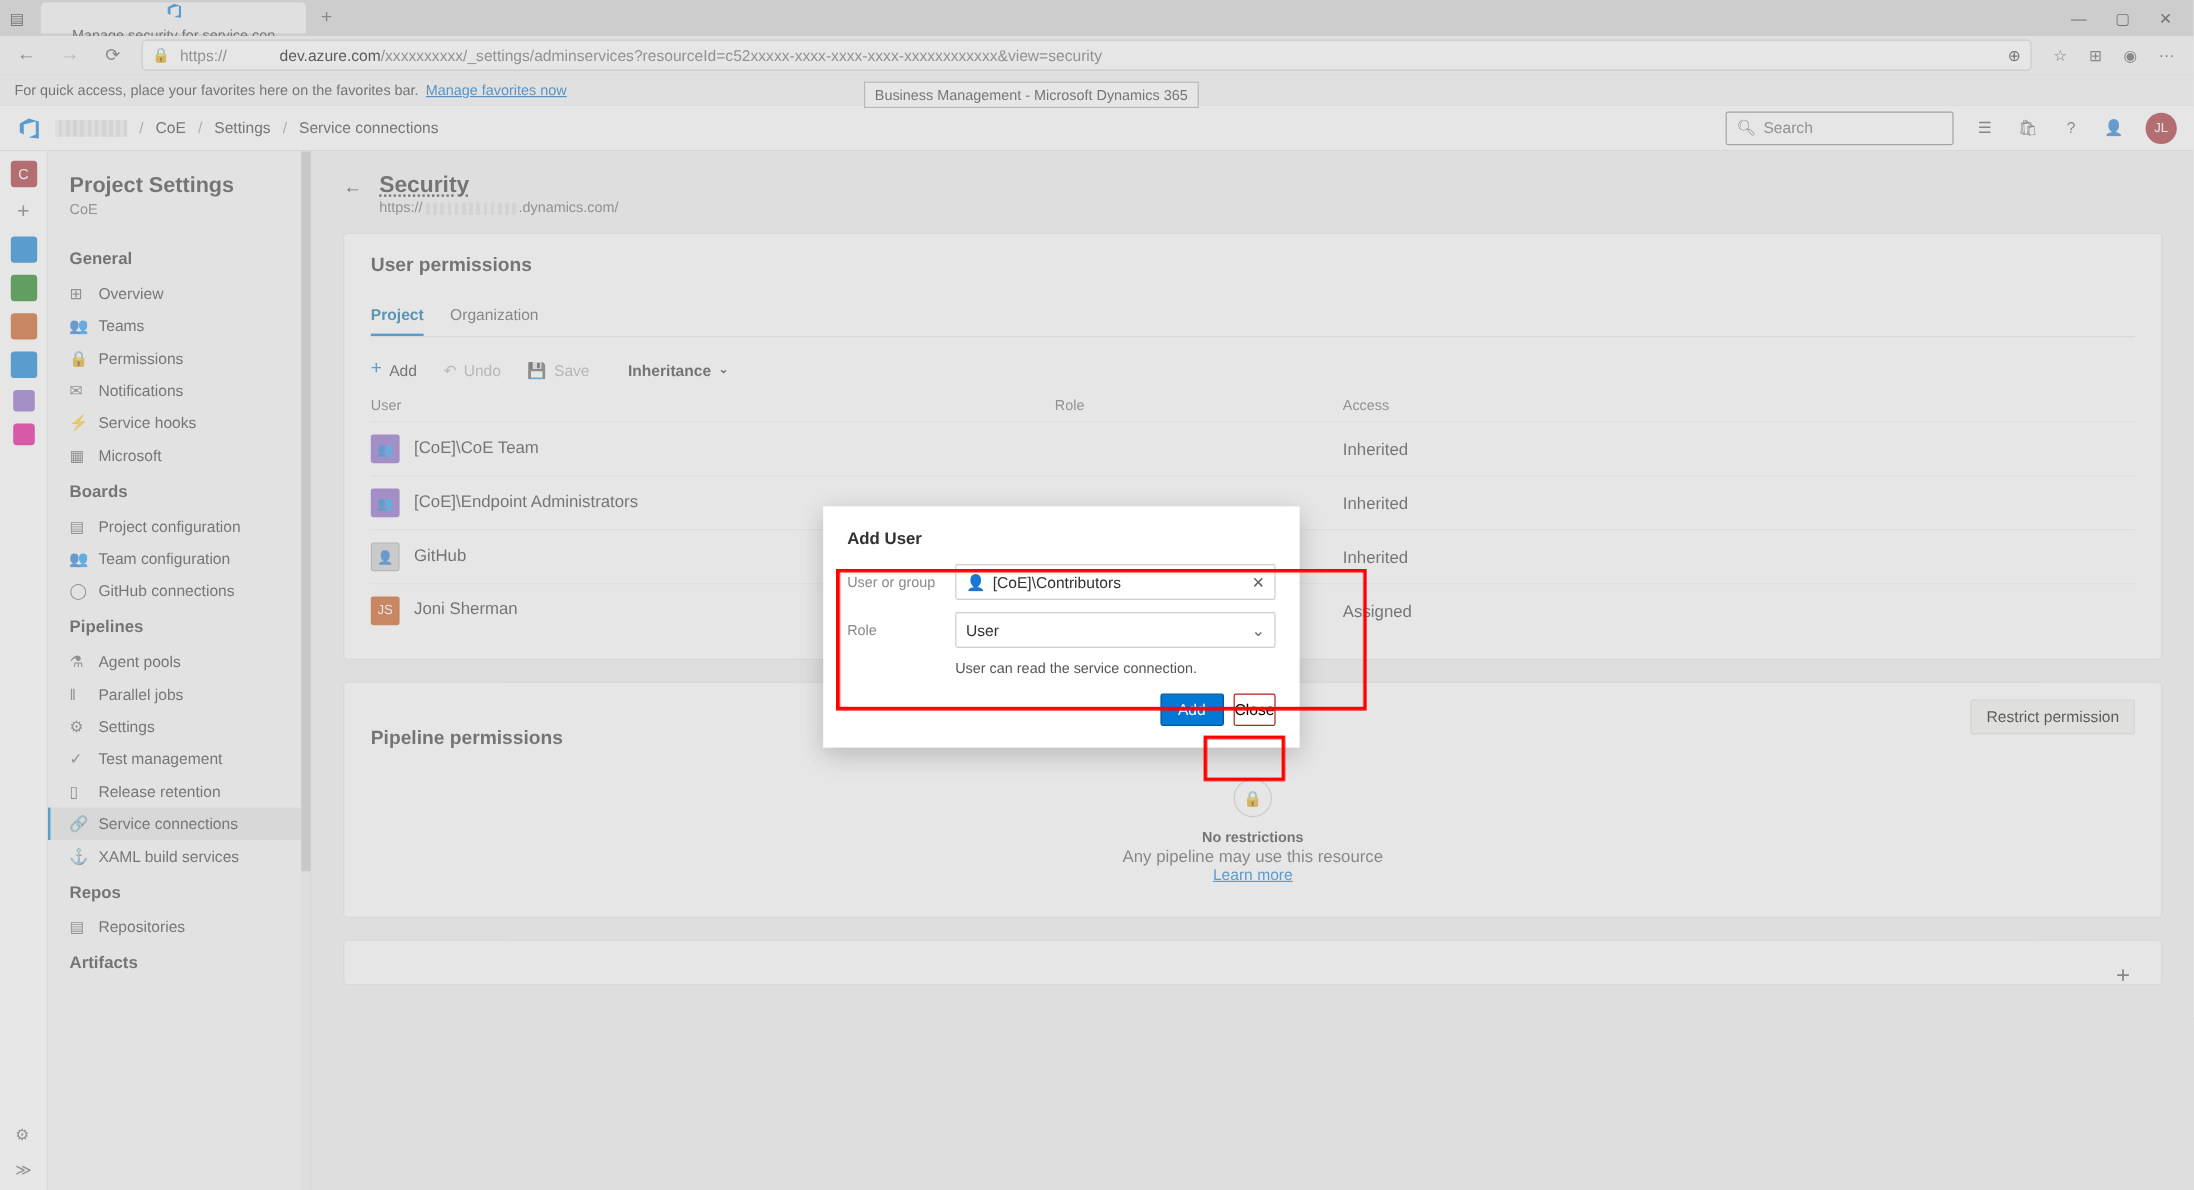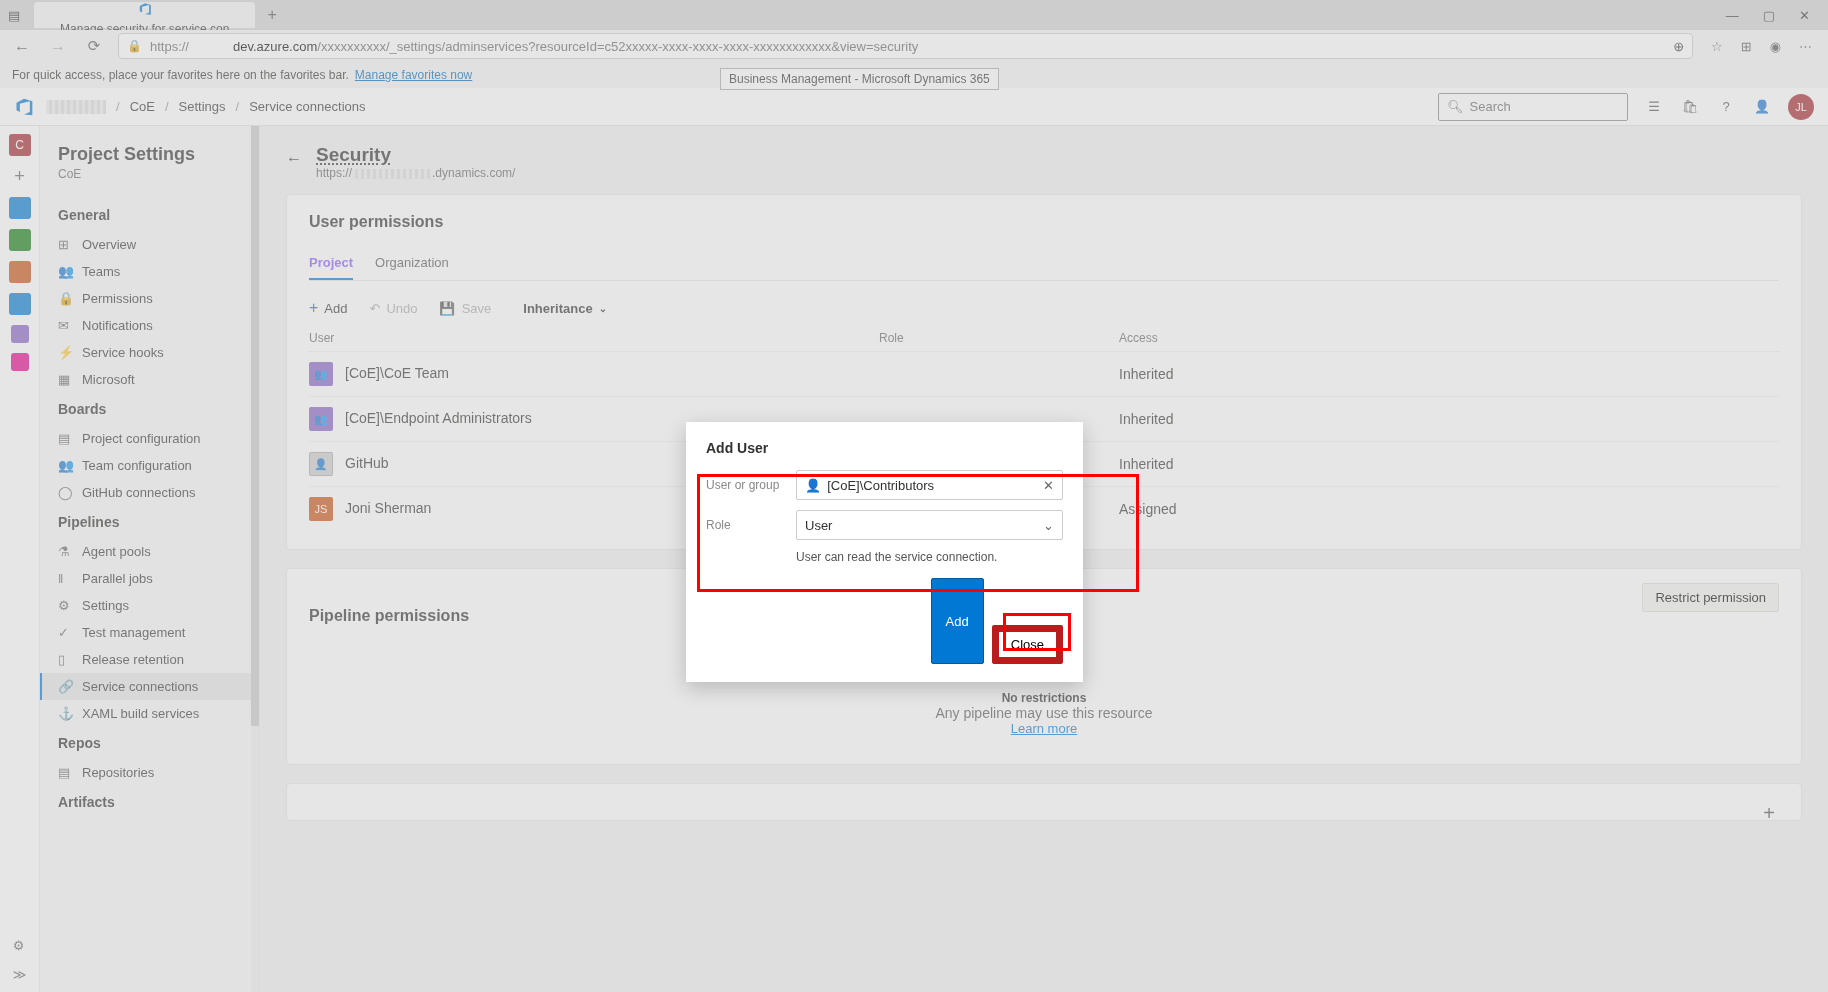--- a/index.html
+++ b/index.html
@@ -56,21 +56,21 @@
   .back-arrow { font-size: 16px; color: #333; padding-top: 4px; }
   .page-title { font-size: 19px; font-weight: 600; text-decoration: underline dotted; text-underline-offset: 3px; }
   .page-sub { font-size: 12px; color: #666; }
   .blur-sub { display:inline-block; width:80px; height:10px; background: repeating-linear-gradient(90deg,#eee,#eee 3px,#ddd 3px,#ddd 6px); vertical-align: middle; }
   
   .panel { background: #fff; border: 1px solid #e5e5e5; border-radius: 4px; padding: 18px 22px; margin-bottom: 18px; }
   .panel h2 { font-size: 16px; font-weight: 600; margin-bottom: 16px; }
   .panel-sub { font-size: 12px; color: #666; }
   .tabs { display: flex; gap: 22px; border-bottom: 1px solid #e5e5e5; margin-bottom: 10px; }
   .tab-item { padding: 8px 0; font-size: 13px; color: #555; }
-  .tab-item.active { color: #8b5cf6; font-weight: 600; border-bottom: 2px solid #0078d4; }
+  .tab-item.active { color: #0369a1; font-weight: 600; border-bottom: 2px solid #0078d4; }
   .toolbar { display: flex; align-items: center; gap: 22px; padding: 8px 0; }
   .tb-btn { display: flex; align-items: center; gap: 6px; font-size: 13px; }
   .tb-btn.disabled { color: #aaa; }
   .tb-btn .plus-ic { color: #0078d4; font-size: 16px; }
   
   .tbl-head { display: flex; font-size: 12px; color: #666; padding: 6px 0; }
   .col-user { flex: 0 0 570px; }
   .col-role { flex: 0 0 240px; }
   .col-access { flex: 1; }
   .tbl-row { display: flex; align-items: center; padding: 10px 0; border-top: 1px solid #f0f0f0; font-size: 14px; }
@@ -95,21 +95,21 @@
   .modal { position: fixed; top: 422px; left: 686px; width: 397px; background: #fff; box-shadow: 0 6px 20px rgba(0,0,0,0.2); z-index: 50; padding: 18px 20px; }
   .modal h3 { font-size: 14px; font-weight: 600; margin-bottom: 14px; }
   .form-row { display: flex; align-items: center; margin-bottom: 10px; }
   .form-row label { width: 90px; font-size: 12px; color: #888; }
   .input-box { flex: 1; border: 1px solid #ccc; border-radius: 2px; height: 30px; display: flex; align-items: center; padding: 0 8px; font-size: 13px; gap: 6px; }
   .input-box .clear { margin-left: auto; color: #666; }
   .input-box .chev { margin-left: auto; color: #666; }
   .role-desc { font-size: 12px; color: #555; margin-left: 90px; margin-bottom: 14px; }
   .modal-actions { display: flex; justify-content: flex-end; gap: 8px; }
   .btn-primary { background: #0078d4; color: #fff; border: 1px solid #005a9e; padding: 5px 14px; font-size: 13px; border-radius: 2px; }
-  .btn-secondary { background: #fff; border: 7px solid #b91c1c; padding: 5px 12px; font-size: 13px; border-radius: 2px; margin-top: 47px; }
+  .btn-secondary { background: #fff; border: 1px solid #b91c1c; padding: 5px 0; font-size: 13px; border-radius: 2px; }
   .red-box { border: 3px solid red; position: absolute; z-index: 60; pointer-events: none; }
   
   svg { display: block; }
 </style>
 </head>
 <body>
 
 <div class="dim-overlay"></div>
 
 <div class="browser-chrome">

